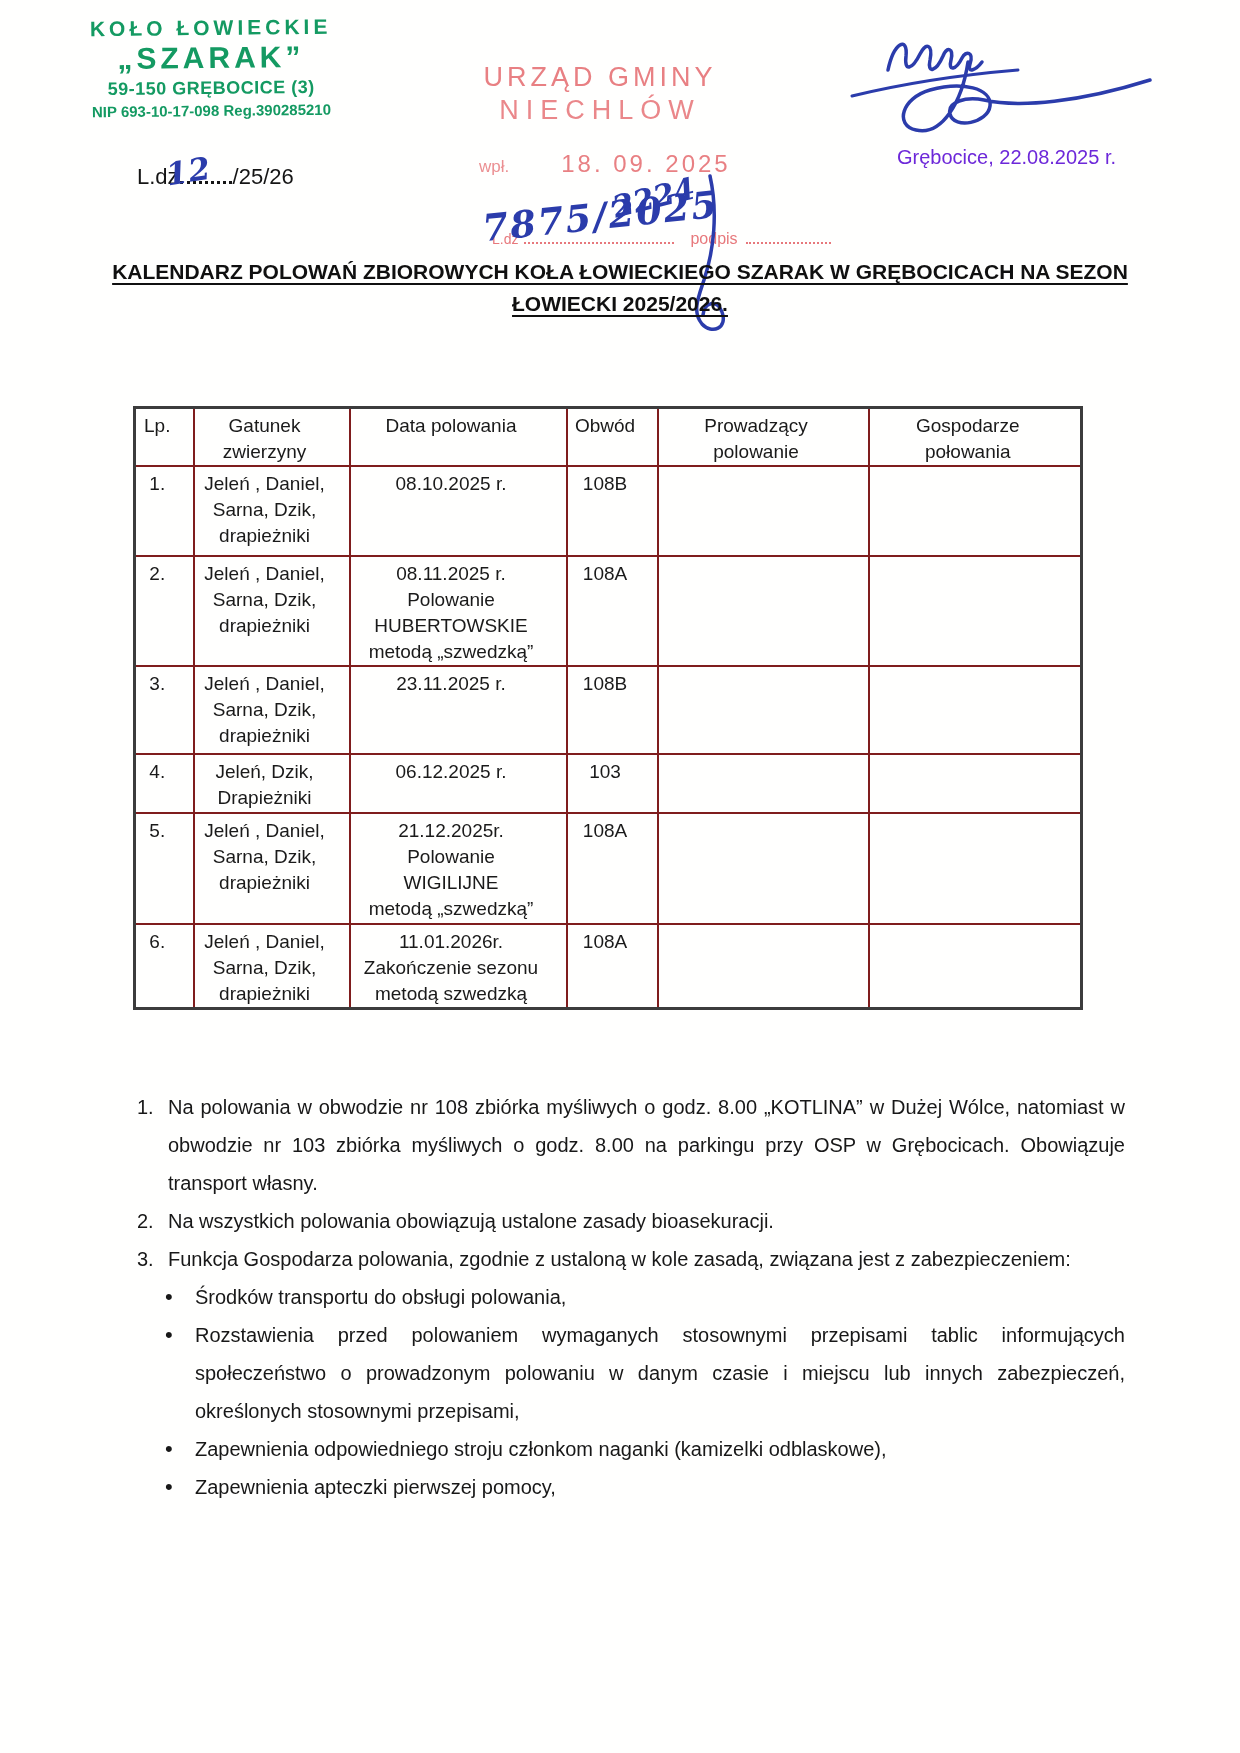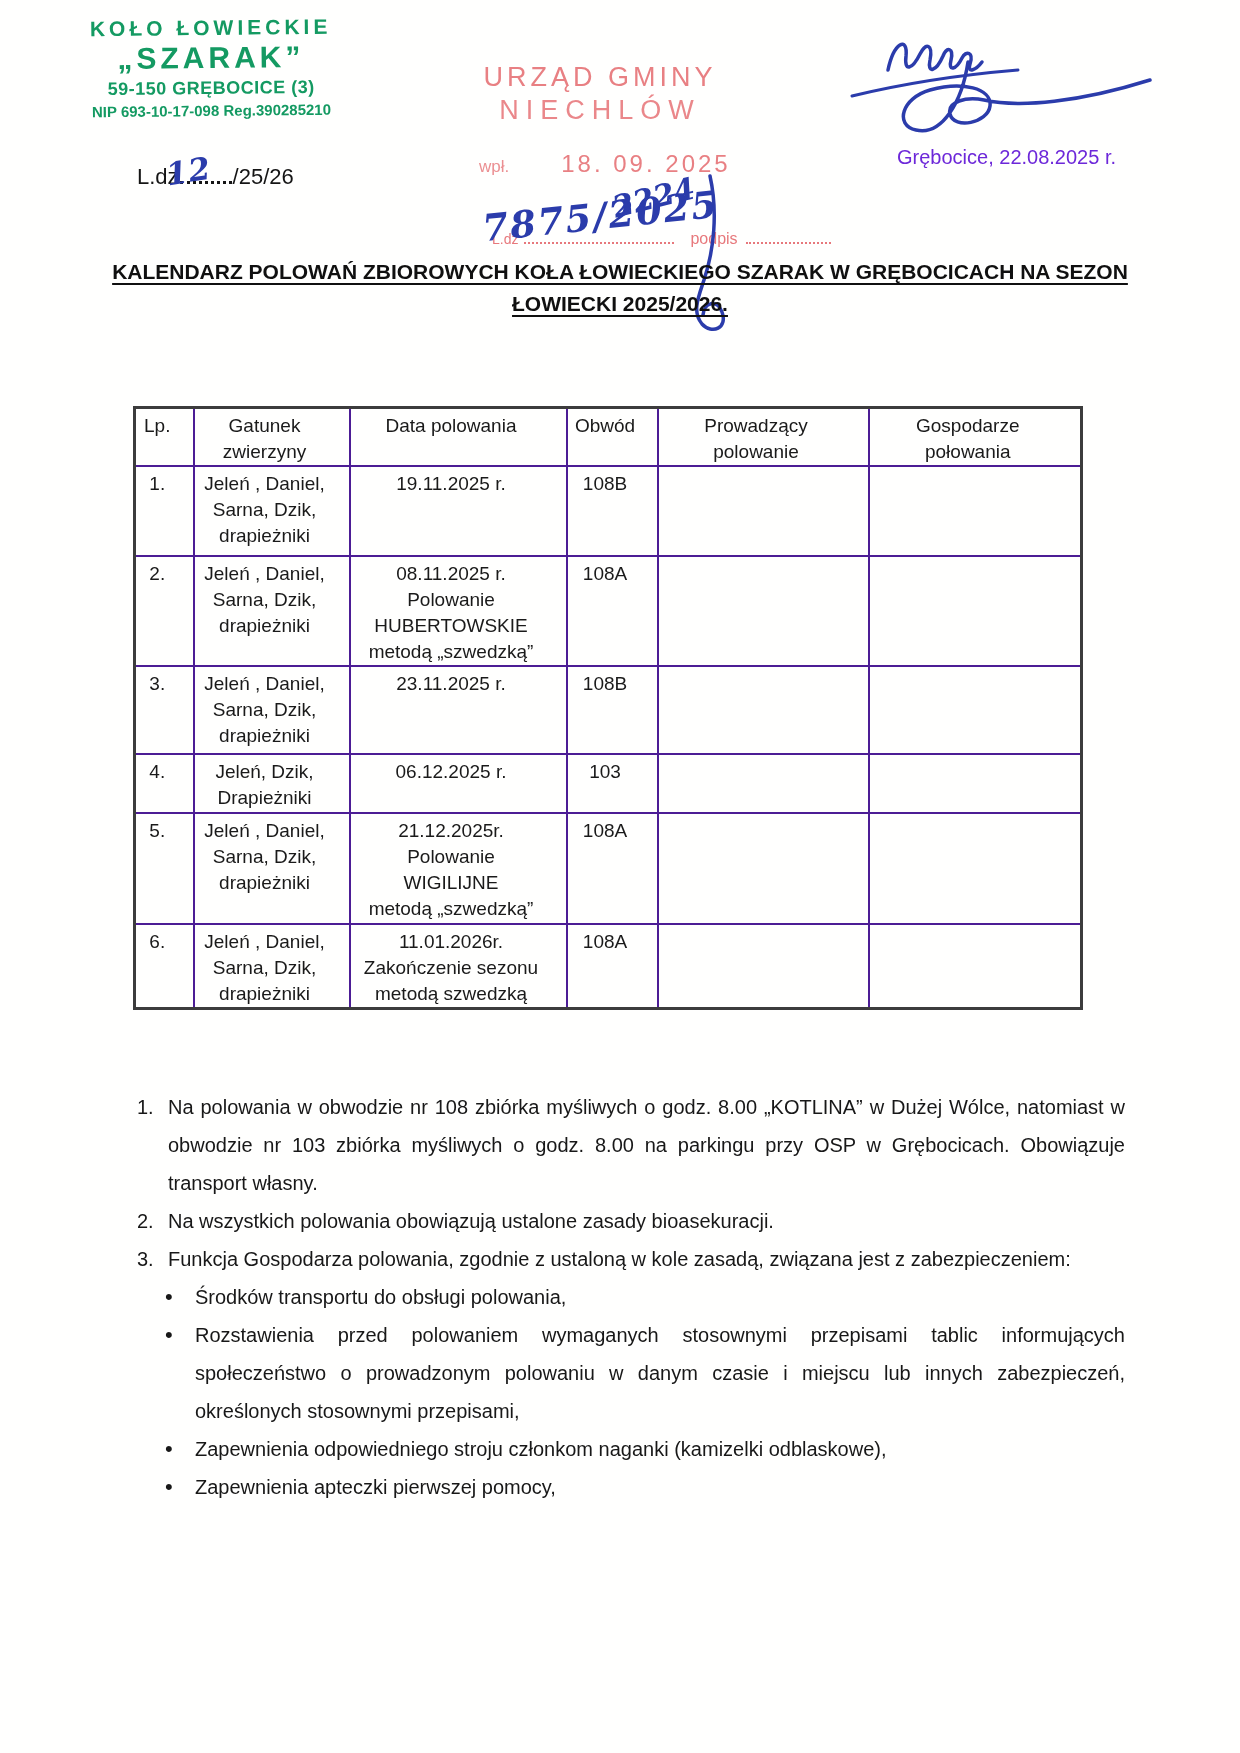--- a/index.html
+++ b/index.html
@@ -43,21 +43,21 @@
   .place-date{position:absolute;left:897px;top:146px;font-size:20px;color:#6d28d9;}
 
   
   .title{position:absolute;left:0;top:256px;width:100%;text-align:center;
          font-size:21px;font-weight:bold;color:#101010;line-height:32px;}
   .title span{text-decoration:underline;text-decoration-thickness:2px;text-underline-offset:4px;}
 
   
   table.cal{position:absolute;left:133px;top:406px;width:947px;border-collapse:collapse;
             table-layout:fixed;font-size:19px;color:#1a1a1a;text-align:center;}
-  table.cal th,table.cal td{border:2px solid #4c1d95;vertical-align:top;padding:4px 16px 0 2px;
+  table.cal th,table.cal td{border:2px solid #7f1d1d;vertical-align:top;padding:4px 16px 0 2px;
             white-space:pre-line;line-height:26px;font-weight:normal;}
   table.cal{border:3px solid #3c3c3c;}
   tr.h-row{height:56px;}
   tr.r1{height:90px;} tr.r2{height:105px;} tr.r3{height:88px;}
   tr.r4{height:59px;} tr.r5{height:111px;} tr.r6{height:82px;}
 
   
   .notes{position:absolute;left:137px;top:1088px;width:988px;font-size:20px;
          line-height:38px;color:#181818;}
   .note{display:flex;}
@@ -144,21 +144,21 @@
         <th>Gospodarze
 połowania</th>
       </tr>
     </thead>
     <tbody>
       <tr class="r1">
         <td>1.</td>
         <td>Jeleń , Daniel,
 Sarna, Dzik,
 drapieżniki</td>
-        <td>19.11.2025 r.</td>
+        <td>08.10.2025 r.</td>
         <td>108B</td>
         <td></td>
         <td></td>
       </tr>
       <tr class="r2">
         <td>2.</td>
         <td>Jeleń , Daniel,
 Sarna, Dzik,
 drapieżniki</td>
         <td>08.11.2025 r.

